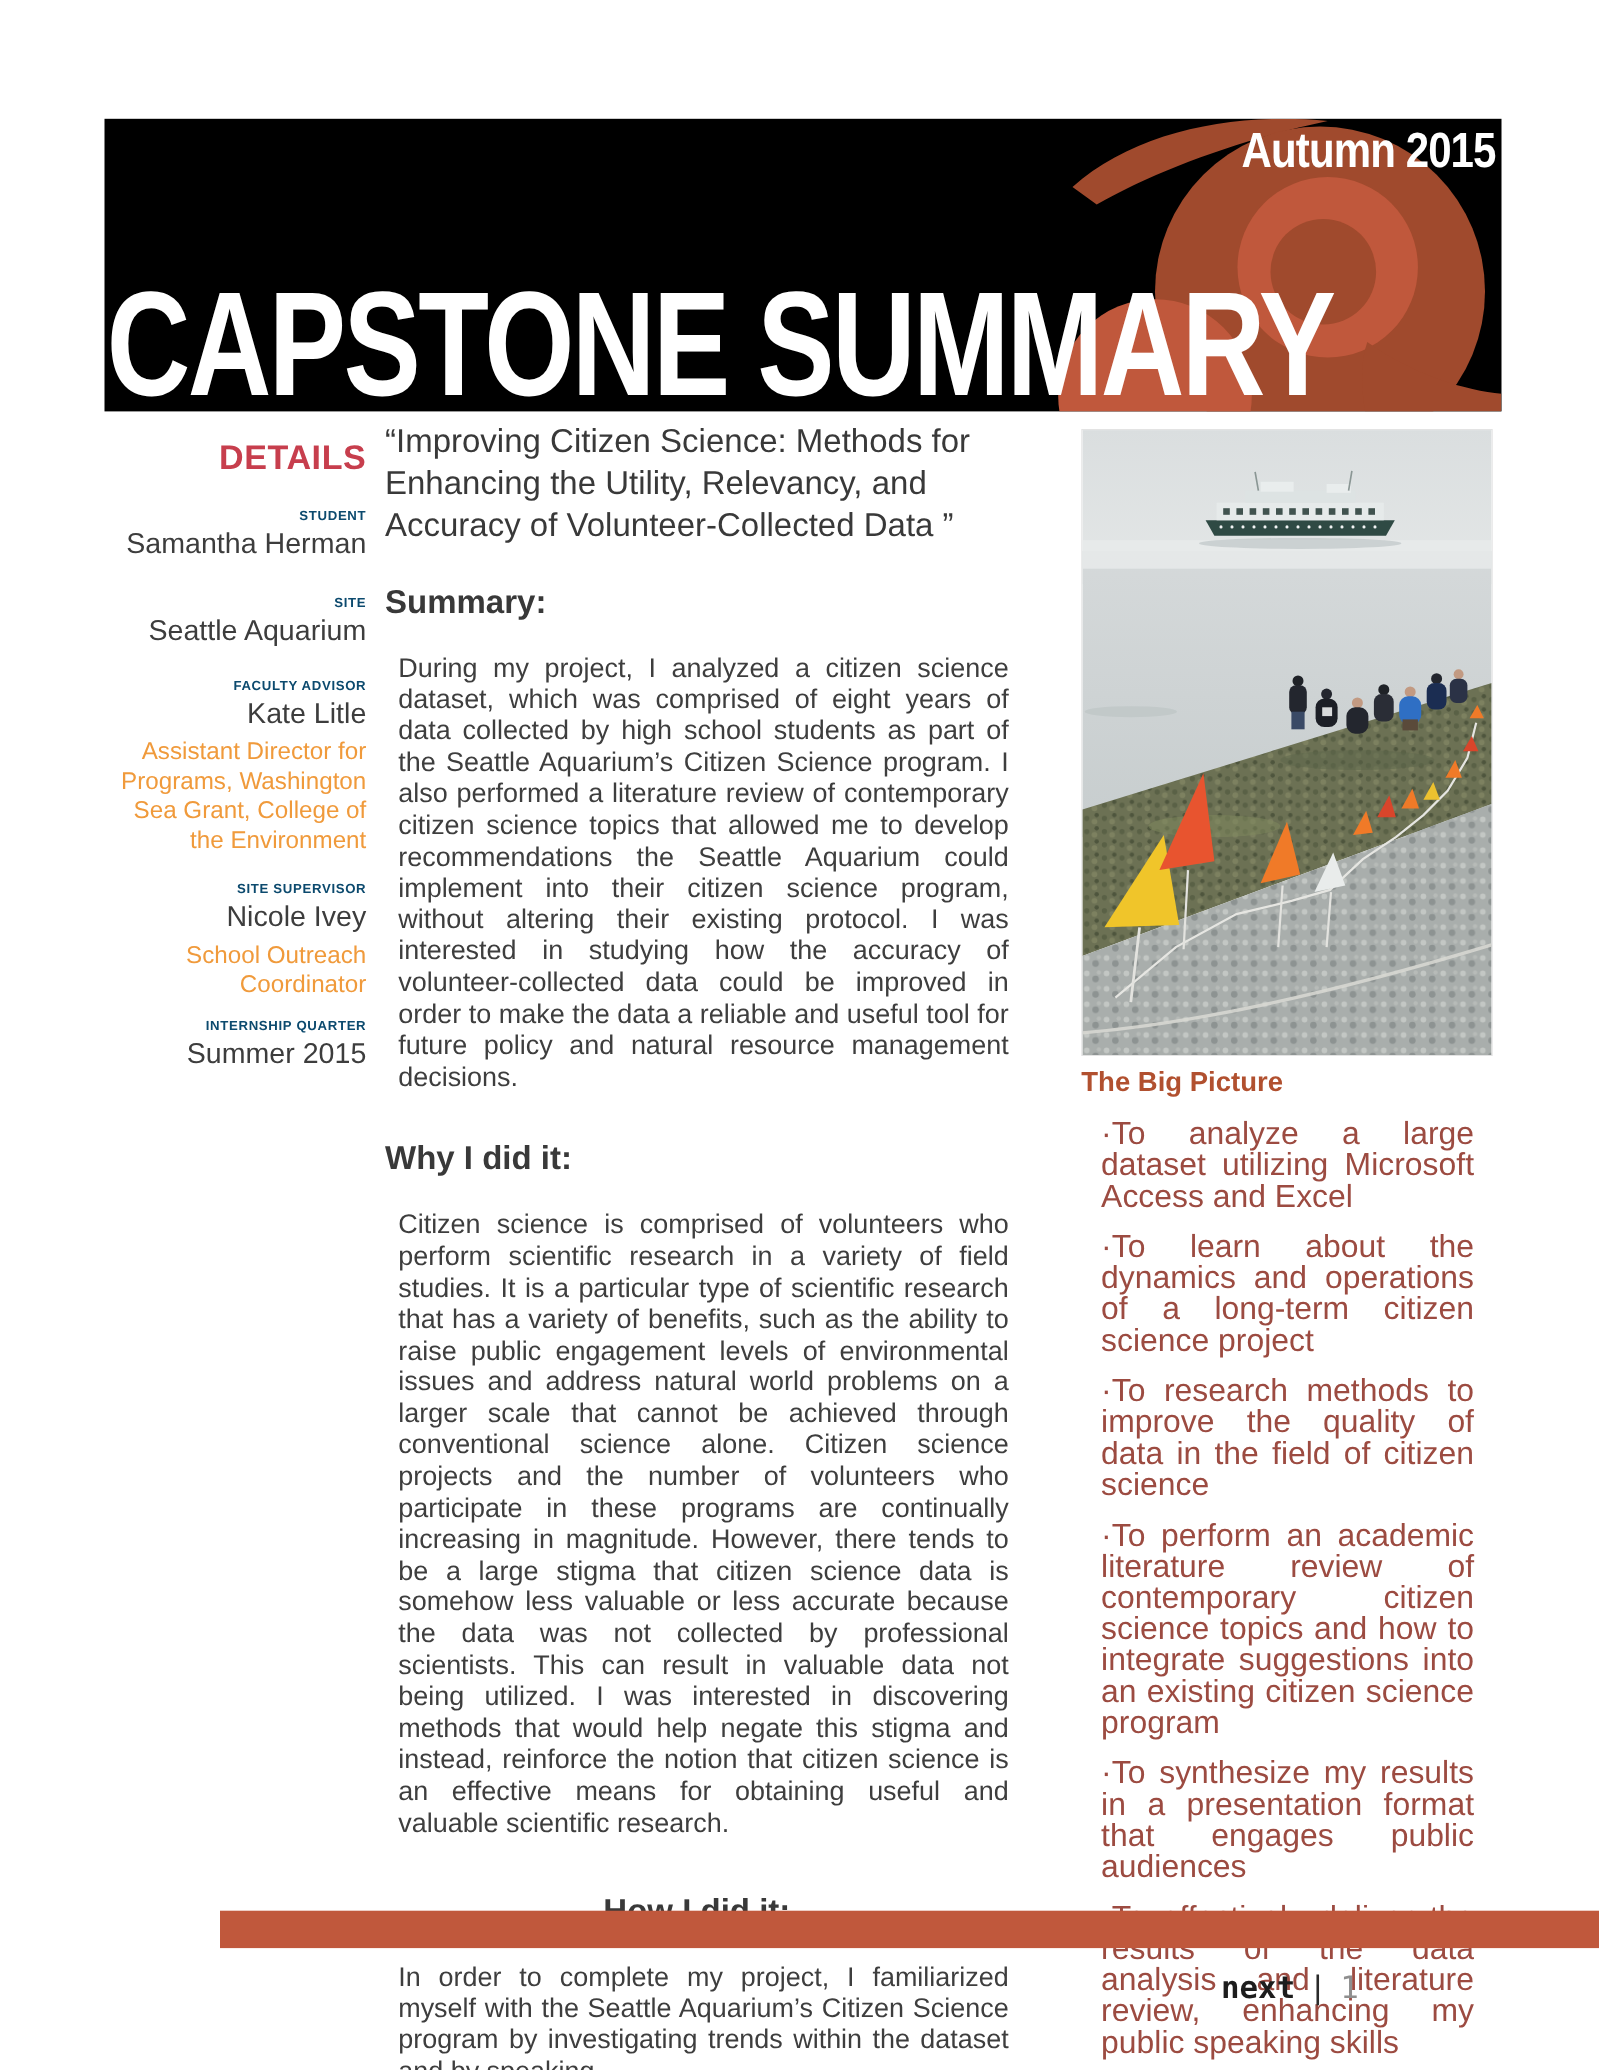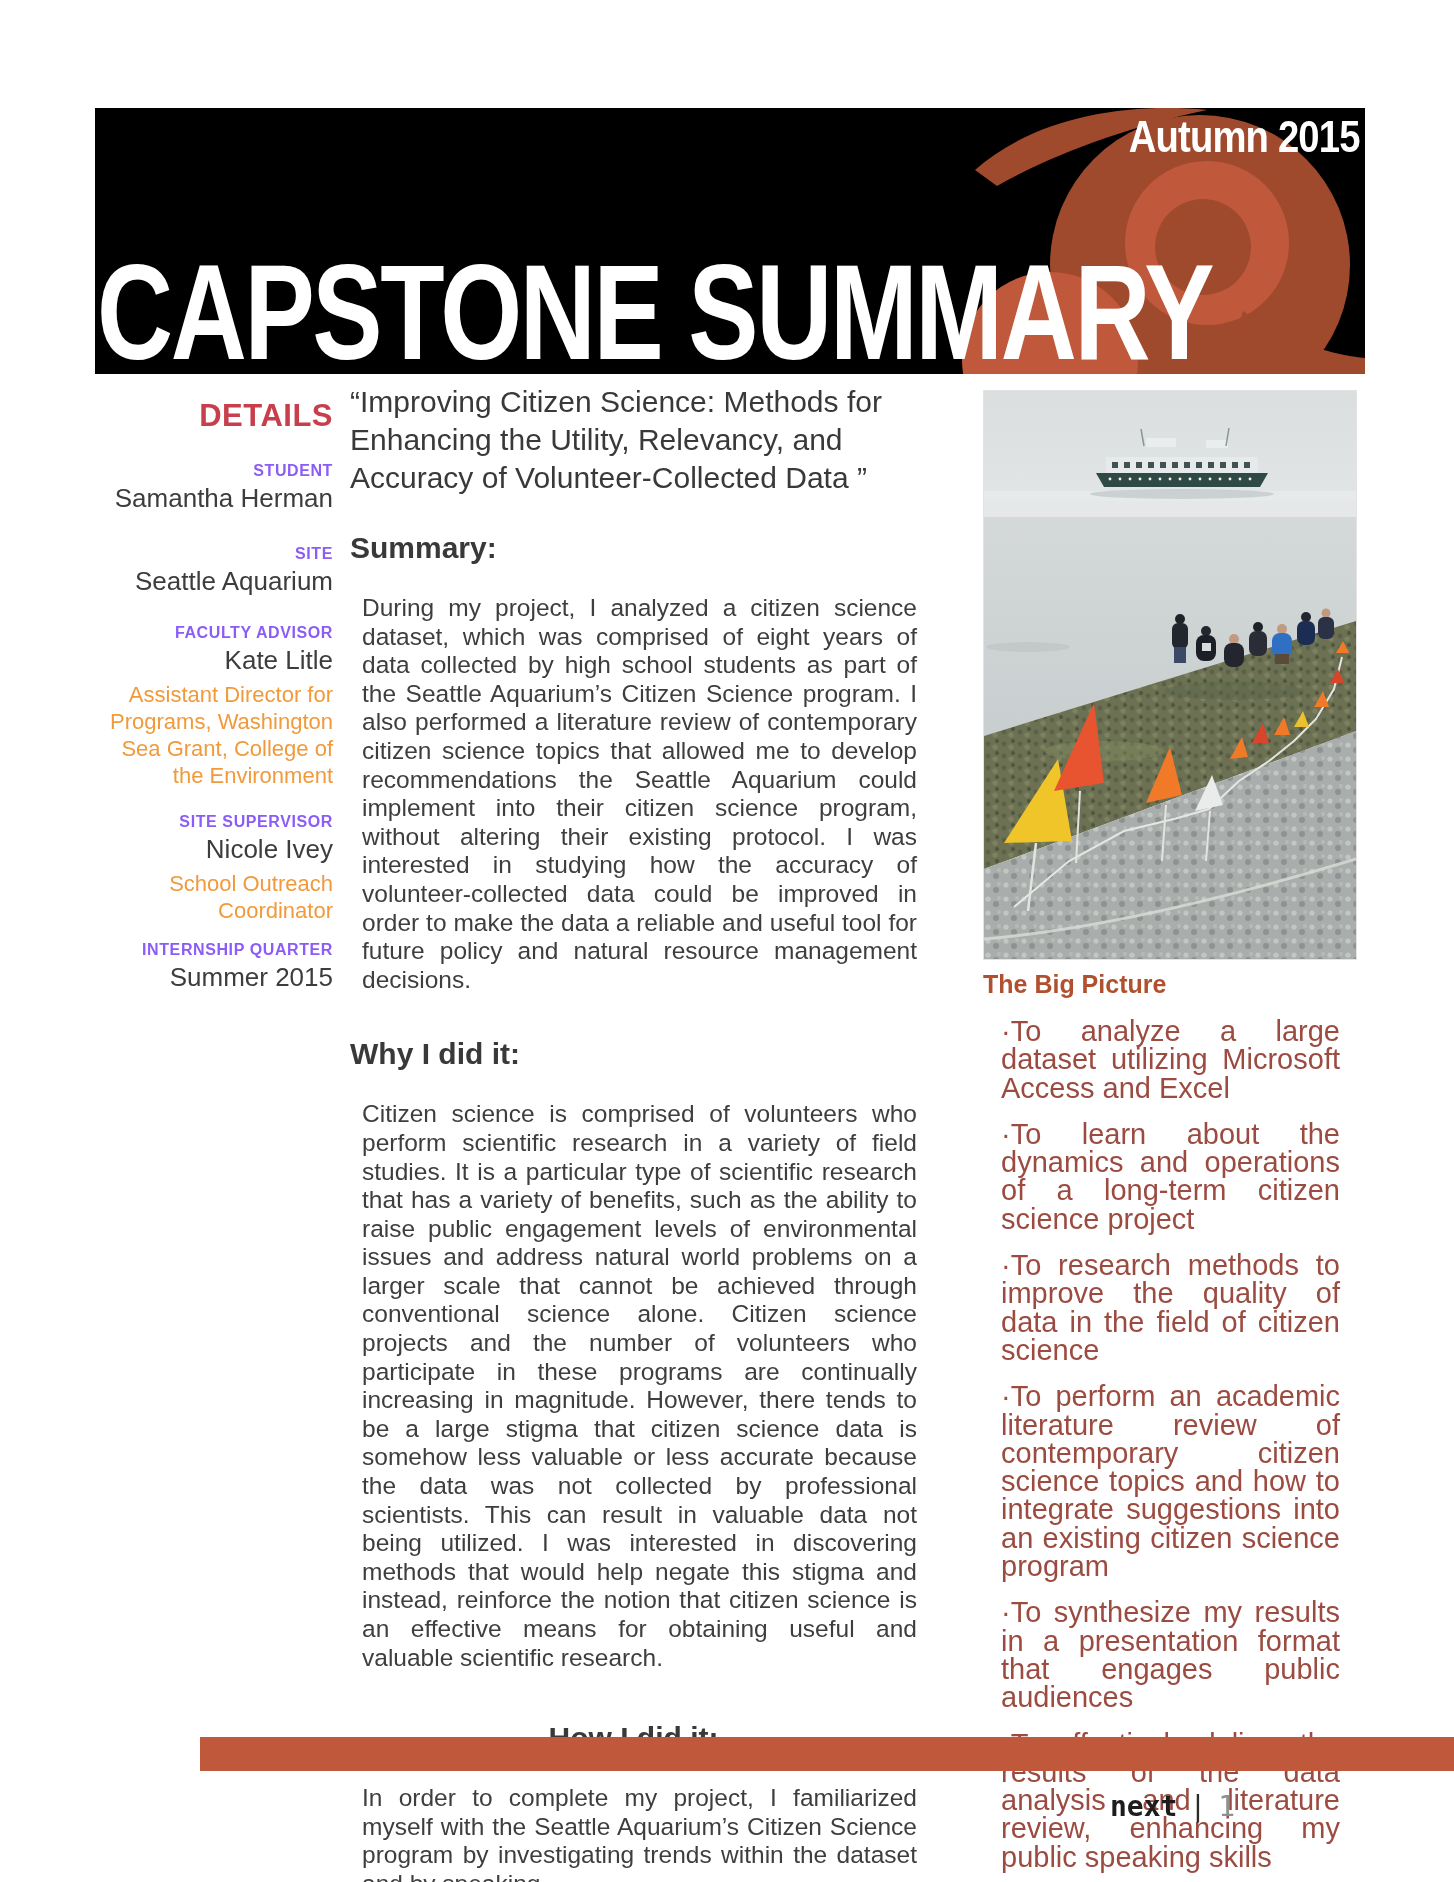--- a/index.html
+++ b/index.html
@@ -13,21 +13,21 @@
          font-size:45px;letter-spacing:-1px;transform:scaleX(.85);
          transform-origin:right top;white-space:nowrap;z-index:3;}
   .masthead-title{position:absolute;left:2px;bottom:-6px;color:#fff;font-weight:bold;
          font-size:135px;line-height:1;letter-spacing:-3px;white-space:nowrap;
          transform:scaleX(.78);transform-origin:left bottom;z-index:2;}
   .swirl{position:absolute;right:0;top:0;width:420px;height:266px;z-index:1;}
 
   
   .sidebar{position:absolute;left:100px;top:398px;width:233px;text-align:right;}
   .details-h{font-size:31px;font-weight:bold;color:#c73e4d;letter-spacing:.5px;}
-  .f-label{font-size:16px;font-weight:bold;color:#8b5cf6;letter-spacing:.6px;}
+  .f-label{font-size:12px;font-weight:bold;color:#0c4a6e;letter-spacing:.6px;}
   .f-value{font-size:26px;color:#3d3d3d;margin-top:3px;}
   .f-note{font-size:22px;line-height:27px;color:#f09a3b;margin-top:5px;}
   .mt1{margin-top:28px;} .mt2{margin-top:31px;} .mt3{margin-top:27px;}
   .mt4{margin-top:24px;} .mt5{margin-top:17px;}
 
   
   .main{position:absolute;left:350px;top:383px;width:567px;color:#3e3e3e;}
   .article-title{font-size:30px;line-height:38px;font-weight:normal;color:#393939;}
   .sec-h{font-size:30px;line-height:36px;font-weight:bold;color:#393939;}
   .sh1{margin-top:33px;} .sh2{margin-top:42px;} .sh3{margin-top:48px;text-align:center;}

